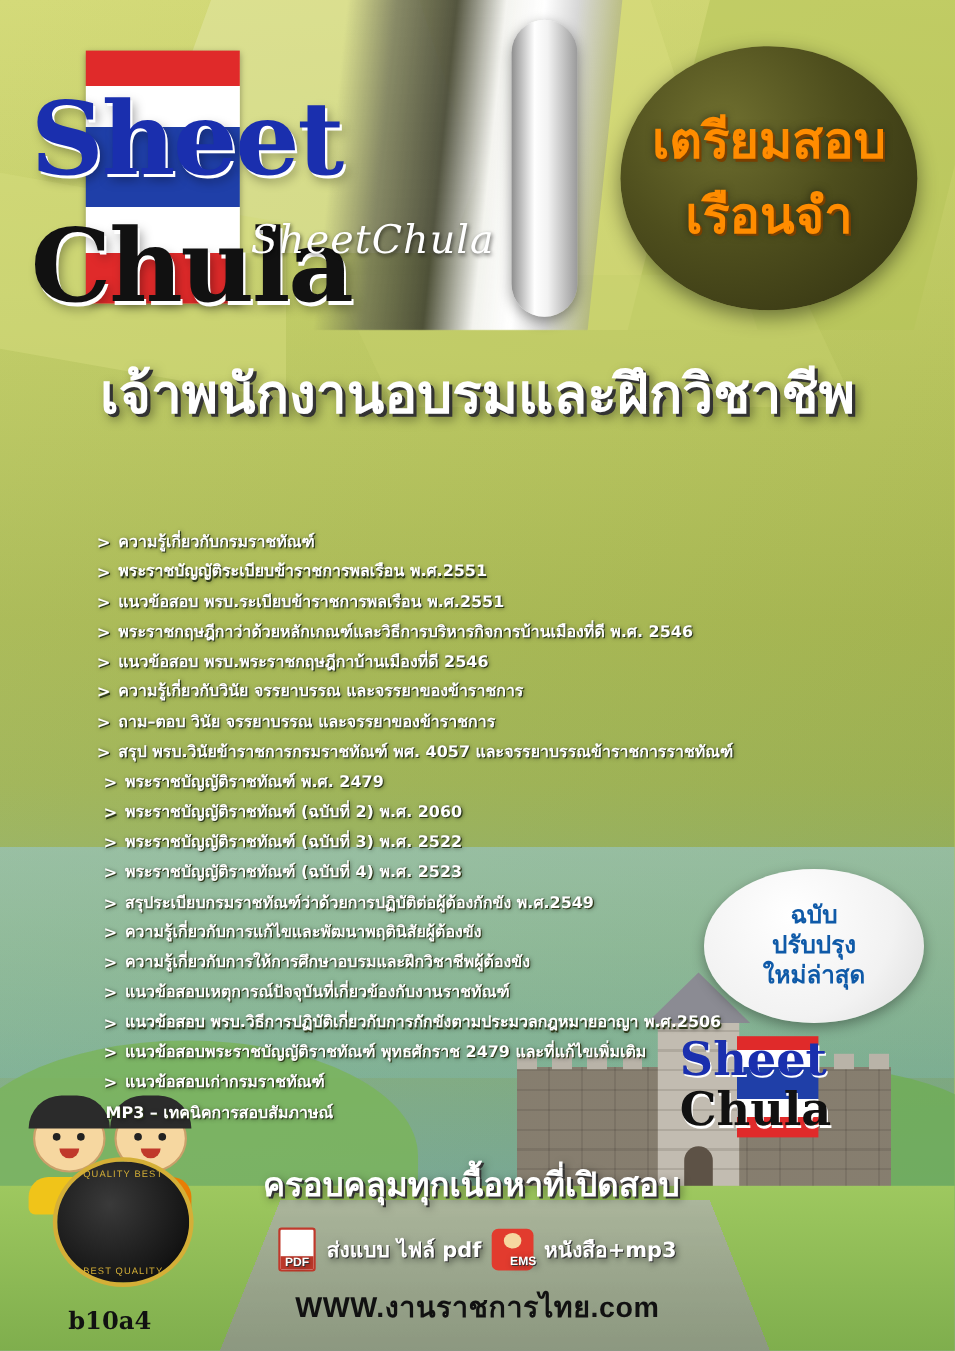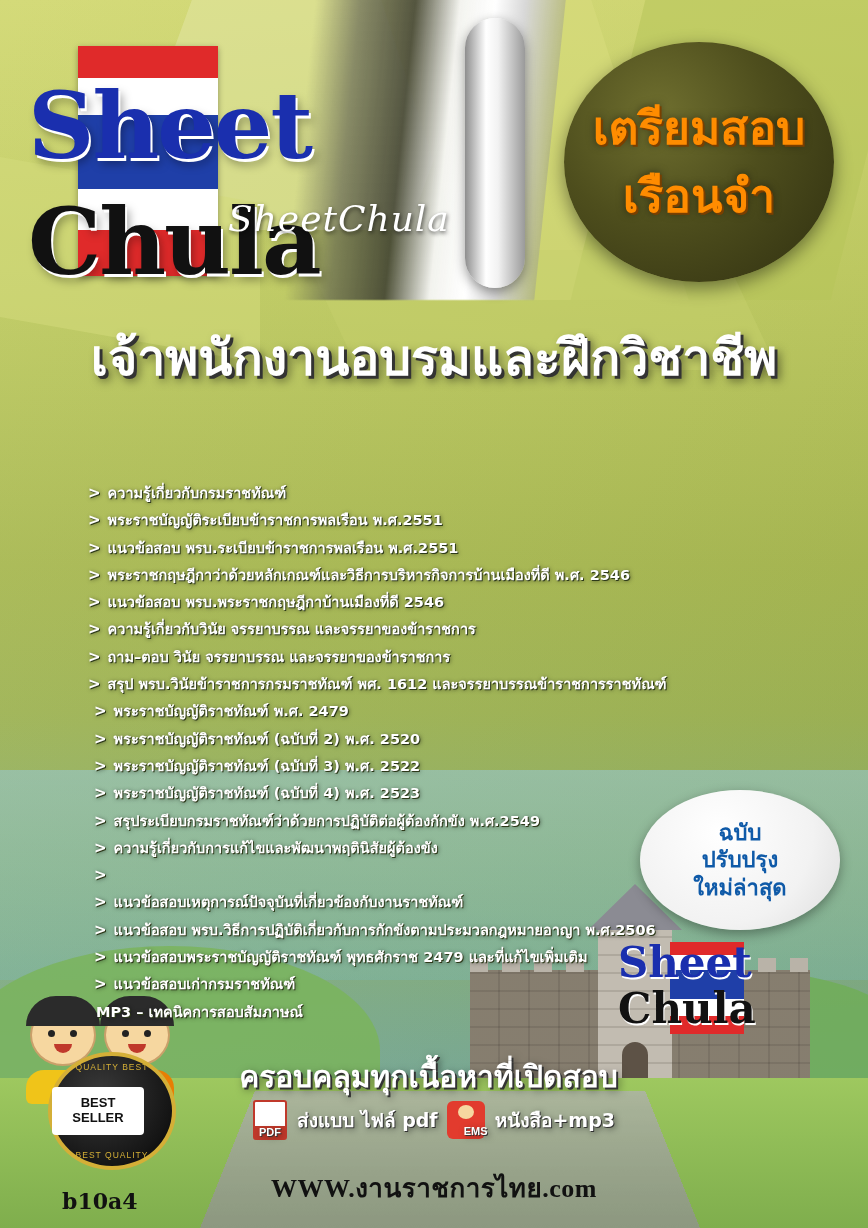--- a/index.html
+++ b/index.html
@@ -189,38 +189,38 @@
   .blogo .s1 { position:absolute; left:0; top:0px; font-size:42px; font-weight:bold; color:#1a2fae;
     text-shadow:1px 2px 0 #fff; }
   .blogo .s2 { position:absolute; left:0; top:46px; font-size:42px; font-weight:bold; color:#111;
     text-shadow:1px 2px 0 #fff; }
 
   
   .cover-line { position:absolute; left:0; right:11px; bottom:128px; text-align:center;
     font-family:"DejaVu Sans", sans-serif; font-weight:bold; font-size:30px; color:#ffffff;
     text-shadow: 2px 2px 0 #333, 3px 3px 8px rgba(0,0,0,.5); }
 
-  .delivery { position:absolute; left:0; right:0; bottom:88px;
+  .delivery { position:absolute; left:0; right:0; bottom:72px;
     display:flex; align-items:center; justify-content:center; gap:9px; }
   .dly { display:flex; align-items:center; gap:10px;
     font-family:"DejaVu Sans", sans-serif; font-weight:bold; font-size:19px; color:#ffffff;
     text-shadow:1px 1px 0 #333, 2px 2px 6px rgba(0,0,0,.5); }
   .pdf-ico { width:34px; height:40px; background:#ffffff; border:2px solid #c0392b; border-radius:3px;
     display:flex; align-items:flex-end; justify-content:center; }
   .pdf-ico b { display:block; width:100%; background:#c0392b; color:#fff; font-size:11px; text-align:center;
     font-family:"Liberation Sans", sans-serif; }
   .ems-ico { width:38px; height:38px; background:#e23b2e; border-radius:6px; position:relative;
     display:flex; align-items:flex-end; justify-content:center;padding-left:20px; }
   .ems-ico i { font-style:normal; color:#fff; font-size:11px; font-weight:bold;
     font-family:"Liberation Sans", sans-serif; padding-bottom:2px; }
   .ems-ico::before { content:""; position:absolute; top:4px; left:11px; width:16px; height:14px;
     background:#f6d7a0; border-radius:50%; }
 
   .website { position:absolute; left:0; right:0; bottom:20px; text-align:center;
-    font-family:Liberation Serif, serif; font-weight:bold; font-size:26px; color:#111111;
+    font-family:Liberation Sans, sans-serif; font-weight:bold; font-size:26px; color:#111111;
     letter-spacing:.5px; }
 
   
   .seal { position:absolute; left:48px; bottom:58px; width:128px; height:118px;
     border-radius:50%;
     background: radial-gradient(circle at 40% 35%, #3a3a3a 0%, #151515 70%, #000 100%);
     border:4px solid #d4af37;
     display:flex; align-items:center; }
   .seal .inner { width:92px; height:48px; background:#ffffff; border-radius:4px;
     display:flex; flex-direction:column; align-items:center; justify-content:center; }
@@ -317,48 +317,49 @@
     <div class="item">
         <span class="gt">&gt;</span>
         <span>ความรู้เกี่ยวกับวินัย จรรยาบรรณ และจรรยาของข้าราชการ</span>
       </div>
     <div class="item">
         <span class="gt">&gt;</span>
         <span>ถาม–ตอบ วินัย จรรยาบรรณ และจรรยาของข้าราชการ</span>
       </div>
     <div class="item">
         <span class="gt">&gt;</span>
-        <span>สรุป พรบ.วินัยข้าราชการกรมราชทัณฑ์ พศ. 1612 และจรรยาบรรณข้าราชการราชทัณฑ์</span>
+        <span>สรุป พรบ.วินัยข้าราชการกรมราชทัณฑ์ พศ. 4057 และจรรยาบรรณข้าราชการราชทัณฑ์</span>
       </div>
     <div class="item indent1">
         <span class="gt">&gt;</span>
         <span>พระราชบัญญัติราชทัณฑ์ พ.ศ. 2479</span>
       </div>
     <div class="item indent1">
         <span class="gt">&gt;</span>
-        <span>พระราชบัญญัติราชทัณฑ์ (ฉบับที่ 2) พ.ศ. 2520</span>
+        <span>พระราชบัญญัติราชทัณฑ์ (ฉบับที่ 2) พ.ศ. 2060</span>
       </div>
     <div class="item indent1">
         <span class="gt">&gt;</span>
         <span>พระราชบัญญัติราชทัณฑ์ (ฉบับที่ 3) พ.ศ. 2522</span>
       </div>
     <div class="item indent1">
         <span class="gt">&gt;</span>
         <span>พระราชบัญญัติราชทัณฑ์ (ฉบับที่ 4) พ.ศ. 2523</span>
       </div>
     <div class="item indent1">
         <span class="gt">&gt;</span>
         <span>สรุประเบียบกรมราชทัณฑ์ว่าด้วยการปฏิบัติต่อผู้ต้องกักขัง พ.ศ.2549</span>
       </div>
     <div class="item indent1">
         <span class="gt">&gt;</span>
         <span>ความรู้เกี่ยวกับการแก้ไขและพัฒนาพฤตินิสัยผู้ต้องขัง</span>
       </div>
     <div class="item indent1">
         <span class="gt">&gt;</span>
+        <span>ความรู้เกี่ยวกับการให้การศึกษาอบรมและฝึกวิชาชีพผู้ต้องขัง</span>
       </div>
     <div class="item indent1">
         <span class="gt">&gt;</span>
         <span>แนวข้อสอบเหตุการณ์ปัจจุบันที่เกี่ยวข้องกับงานราชทัณฑ์</span>
       </div>
     <div class="item indent1">
         <span class="gt">&gt;</span>
         <span>แนวข้อสอบ พรบ.วิธีการปฏิบัติเกี่ยวกับการกักขังตามประมวลกฎหมายอาญา พ.ศ.2506</span>
       </div>
     <div class="item indent1">
@@ -399,22 +400,18 @@
       <span class="ems-ico">
           <i>EMS</i>
         </span>
       <span>หนังสือ+mp3</span>
     </div>
   </div>
 
   <div class="seal">
     <div class="ringtxt rt-top">QUALITY  BEST</div>
     <div class="ringtxt rt-bot">BEST  QUALITY</div>
-    <div class="inner">
-      <b>BEST</b>
-      <b>SELLER</b>
-    </div>
   </div>
 
   <div class="code">b10a4</div>
 
   <div class="website">WWW.งานราชการไทย.com</div>
 </div>
 
 </body></html>

